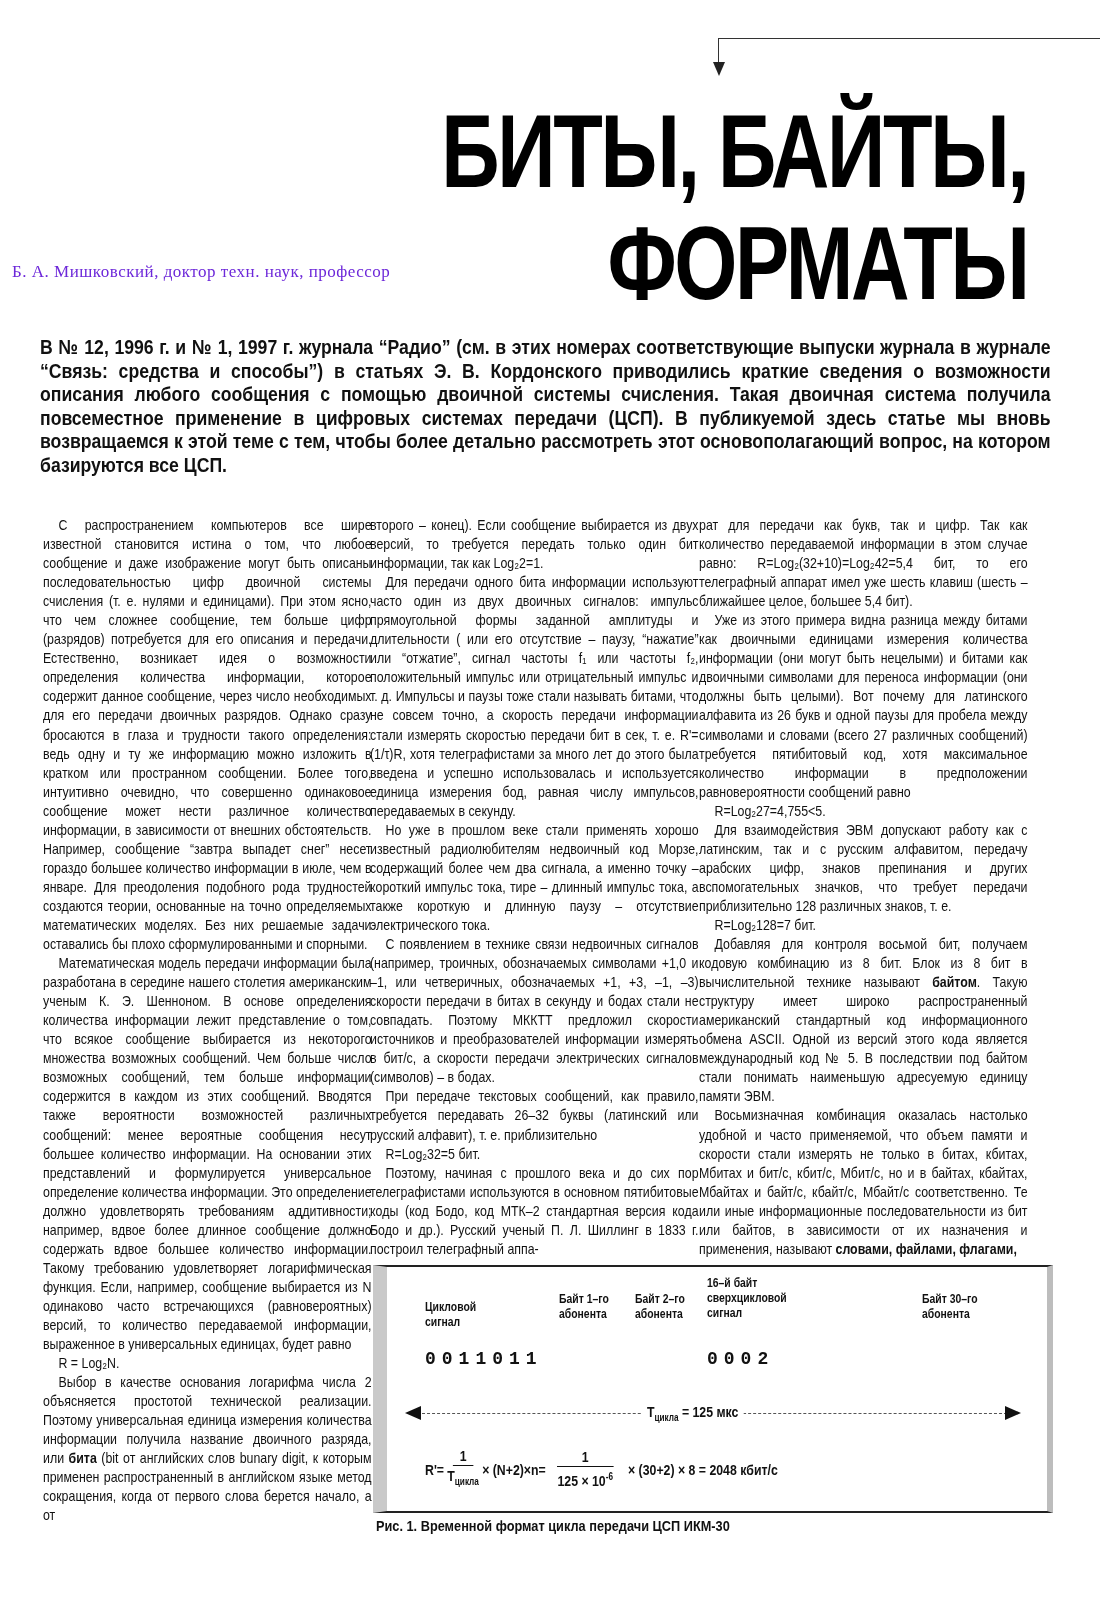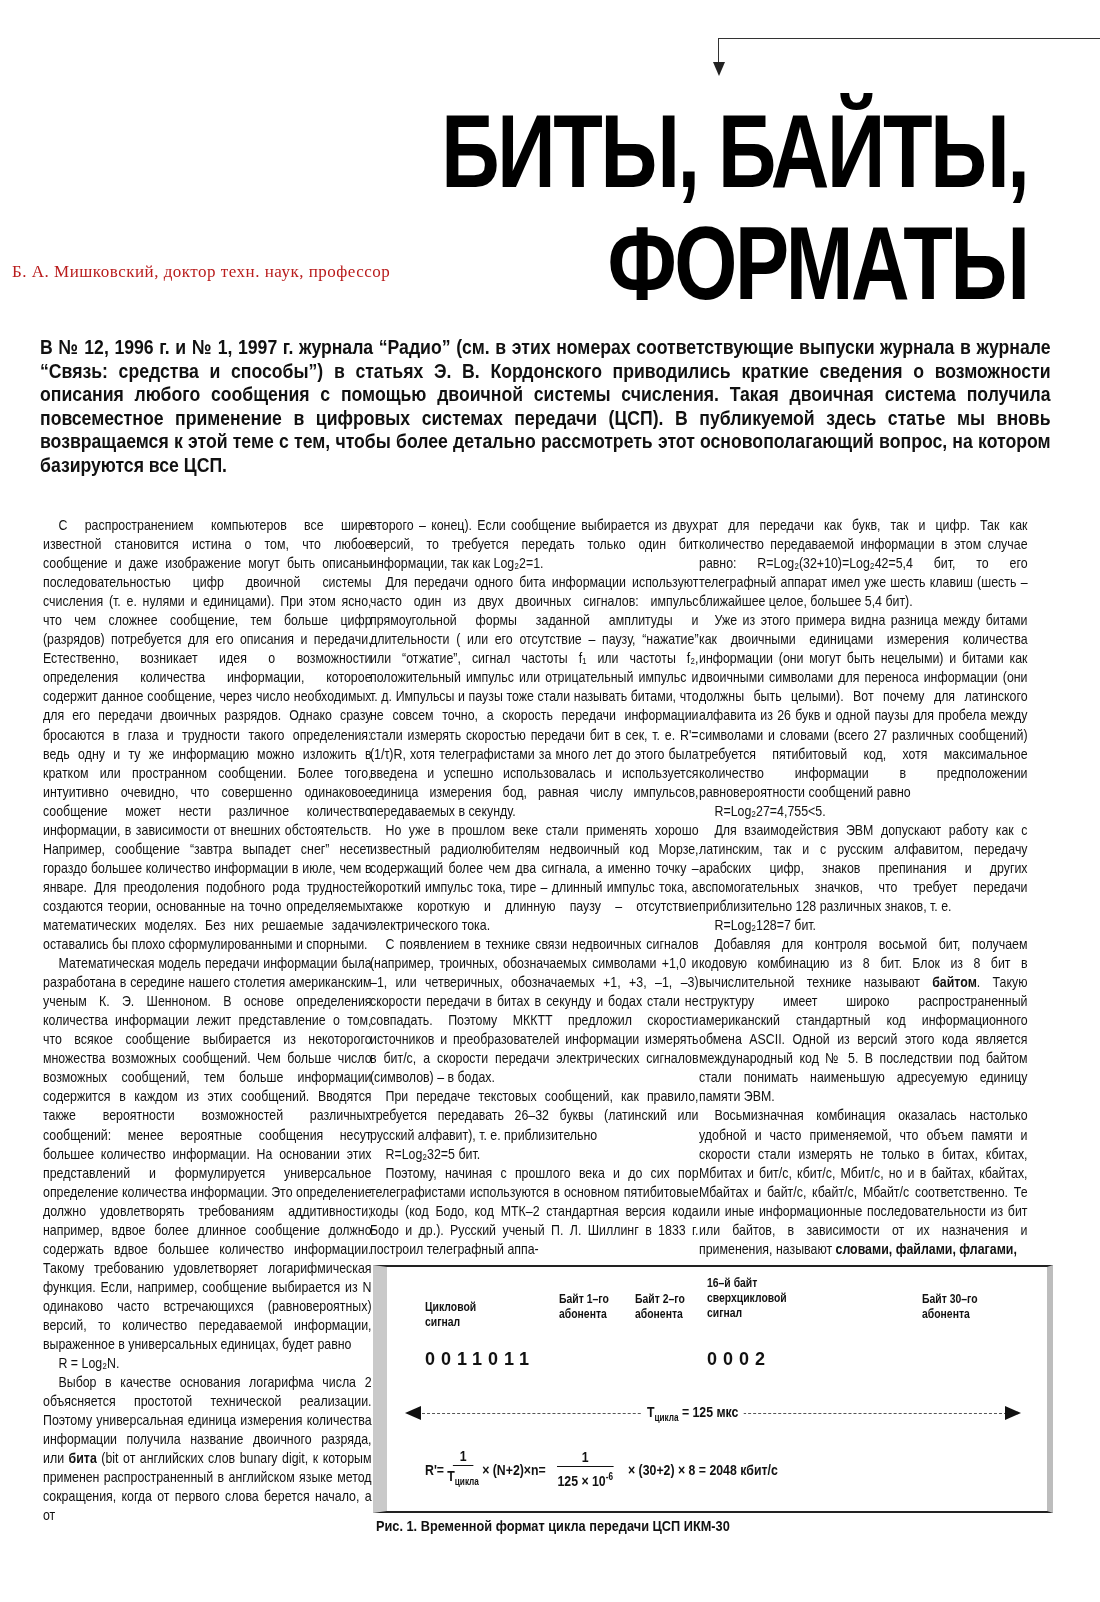--- a/index.html
+++ b/index.html
@@ -21,21 +21,21 @@
     border-top: 14px solid #222;
   }
   .title {
     position: absolute; right: 72px; top: 95px; text-align: right;
     font-family: "Liberation Sans", sans-serif; font-weight: 700;
     font-size: 104px; line-height: 112px; letter-spacing: -3px;
     transform: scaleX(0.78); transform-origin: right top; color: #000;
   }
   .byline {
     position: absolute; left: 12px; top: 262px;
-    font-family: "Liberation Serif", serif; font-size: 17px; color: #b91c1c;
+    font-family: "Liberation Serif", serif; font-size: 17px; color: #6d28d9;
     letter-spacing: 0.5px;
   }
   .lead {
     position: absolute; left: 40px; top: 335px; width: 1010px;
     font-family: "Liberation Sans", sans-serif; font-weight: 700;
     font-size: 20.5px; line-height: 23.5px; text-align: justify;
     transform: scaleX(0.86); transform-origin: left top; width: 1175px;
   }
   .columns { position: absolute; left: 43px; top: 516px; }
   .col {
@@ -49,21 +49,21 @@
   .col b { font-weight: 900; }
   #col1 { left: 0; }
   #col2 { left: 327px; }
   #col3 { left: 656px; }
   .figure {
     position: absolute; left: 373px; top: 1265px; width: 660px; height: 244px;
     border: 2px solid #222; border-left: 14px solid #c9c9c9; border-right: 6px solid #bdbdbd;
     background: #fff; font-family: "Liberation Sans", sans-serif;
   }
   .fig-label { position: absolute; font-weight: 700; font-size: 13px; line-height: 15px; transform: scaleX(0.8); transform-origin: left top; }
-  .fig-bits { position: absolute; font-weight: 700; font-size: 18px; letter-spacing: 6px; }
+  .fig-bits { position: absolute; font-weight: 700; font-size: 18px; letter-spacing: 6px; font-family: Liberation Mono, monospace; }
   .t-arrow { position: absolute; left: 30px; top: 146px; width: 590px; height: 0; border-top: 1px dashed #555; }
   .t-head-l { position: absolute; left: 18px; top: 139px; border-top: 7px solid transparent; border-bottom: 7px solid transparent; border-right: 16px solid #111; }
   .t-head-r { position: absolute; left: 618px; top: 139px; border-top: 7px solid transparent; border-bottom: 7px solid transparent; border-left: 16px solid #111; }
   .t-label { position: absolute; left: 255px; top: 136px; background: #fff; padding: 0 6px; font-weight: 700; font-size: 15px; transform: scaleX(0.82); transform-origin: left top; }
   .t-label sub { font-size: 10px; }
   .formula-row { position: absolute; left: 38px; top: 180px; font-weight: 700; font-size: 15px; display: flex; align-items: center; transform: scaleX(0.82); transform-origin: left top; white-space: nowrap; }
   .frac { display: inline-flex; flex-direction: column; align-items: center; margin: 0 4px; }
   .frac .num { border-bottom: 1px solid #111; padding: 0 8px; line-height: 18px; }
   .frac .den { line-height: 20px; }
   .frac .den sub, .frac .den sup { font-size: 10px; }

